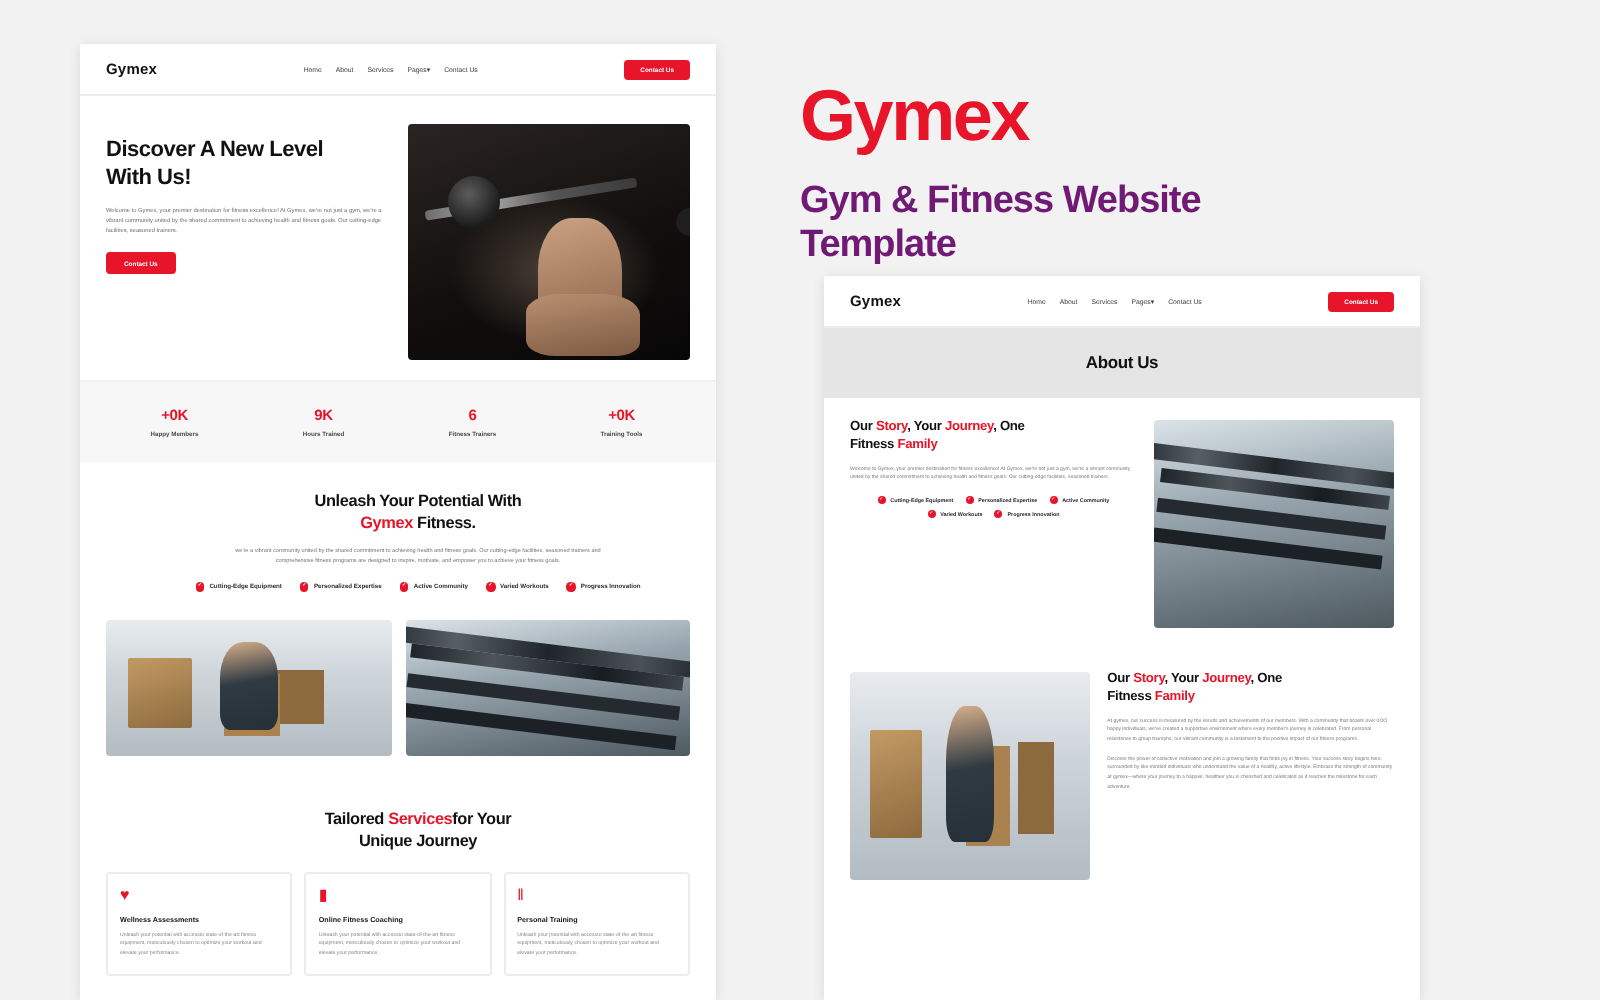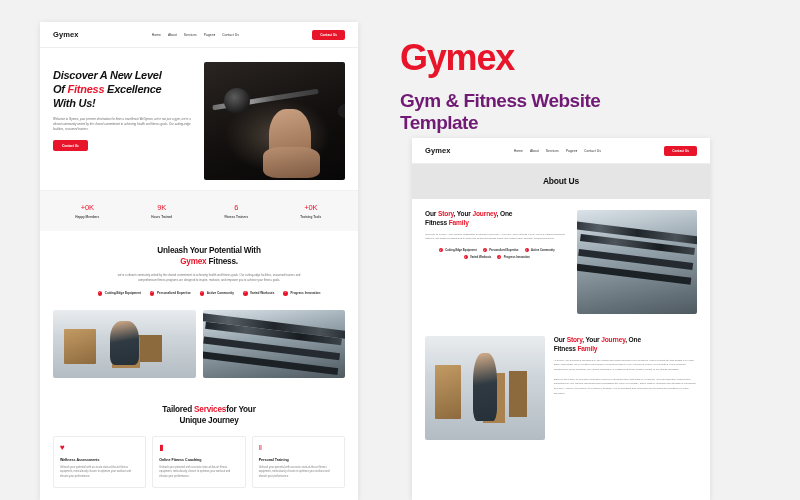--- a/index.html
+++ b/index.html
@@ -26,21 +26,21 @@
   .nav-links { display: flex; gap: 7px; margin-left: auto; }
   .nav-links span { font-size: 3.4px; color: #3a3a3a; white-space: nowrap; }
   .nav-cta {
     margin-left: auto; background: #e8142a; color: #fff;
     font-size: 3.2px; font-weight: bold; padding: 3px 8px; border-radius: 2px;
     white-space: nowrap;
   }
   .caret { font-size: 2.6px; }
 
   
-  .hero { display: flex; padding: 14px 13px 10px 13px; gap: 10px; font-style: italic; }
+  .hero { display: flex; padding: 14px 13px 10px 13px; gap: 10px; }
   .hero-left { width: 50%; padding-top: 6px; }
   .hero-h1 { font-size: 11px; font-weight: bold; line-height: 1.28; color: #111; letter-spacing: -.25px; }
   .red { color: #e8142a; }
   .hero-p { font-size: 2.9px; line-height: 1.75; color: #6c6c6c; margin-top: 7px; }
   .btn-red {
     display: inline-block; margin-top: 8px; background: #e8142a; color: #fff;
     font-size: 3.2px; font-weight: bold; padding: 3.5px 9px; border-radius: 2px;
   }
   .hero-img {
     width: 50%; height: 118px; border-radius: 2px; position: relative; overflow: hidden;
@@ -65,21 +65,21 @@
   }
   .figure-legs {
     position:absolute; left:42%; top:72%; width:40%; height:26%;
     background: linear-gradient(170deg,#b98f70,#7d5a42);
     border-radius: 30% 34% 22% 26%;
   }
 
   
   .stats { display: flex; background: #f7f7f7; padding: 12px 10px; border-top: 1px solid #f0f0f0; }
   .stat { flex: 1; text-align: center; }
-  .stat-num { font-size: 7.5px; font-weight: normal; color: #e8142a; letter-spacing: -.2px; }
+  .stat-num { font-size: 7.5px; font-weight: bold; color: #e8142a; letter-spacing: -.2px; }
   .stat-lbl { font-size: 3.1px; color: #4a4a4a; margin-top: 3px; font-weight: 600; }
 
   
   .sec { padding: 14px 27px 10px; text-align: center; margin-left: 20px; }
   .sec-h2 { font-size: 8.2px; font-weight: bold; color: #111; line-height: 1.35; letter-spacing: -.2px; }
   .sec-p { font-size: 2.8px; line-height: 1.8; color: #757575; margin: 6px auto 0; width: 80%; }
   .feats { display: flex; flex-wrap: wrap; justify-content: center; gap: 4px 9px; margin-top: 8px; }
   .feat { display: flex; align-items: center; gap: 2.5px; font-size: 3.1px; color: #2b2b2b; font-weight: 600; }
   .chk {
     width: 4.5px; height: 4.5px; border-radius: 50%; background: #e8142a;
@@ -160,21 +160,20 @@
         <span><span>Pages</span><span class="caret">▾</span></span>
         <span>Contact Us</span>
       </div>
       <div class="nav-cta">Contact Us</div>
     </div>
 
     <div class="hero">
       <div class="hero-left">
         <div class="hero-h1">
           <div>Discover A New Level</div>
-          <div><span>Of </span><span class="red">Fitness</span><span> Excellence</span></div>
           <div>With Us!</div>
         </div>
         <div class="hero-p">Welcome to Gymex, your premier destination for fitness excellence! At Gymex, we're not just a gym, we're a vibrant community united by the shared commitment to achieving health and fitness goals. Our cutting-edge facilities, seasoned trainers.</div>
         <div class="btn-red">Contact Us</div>
       </div>
       <div class="hero-img">
         <div class="figure"></div>
         <div class="figure-legs"></div>
       </div>
     </div>

